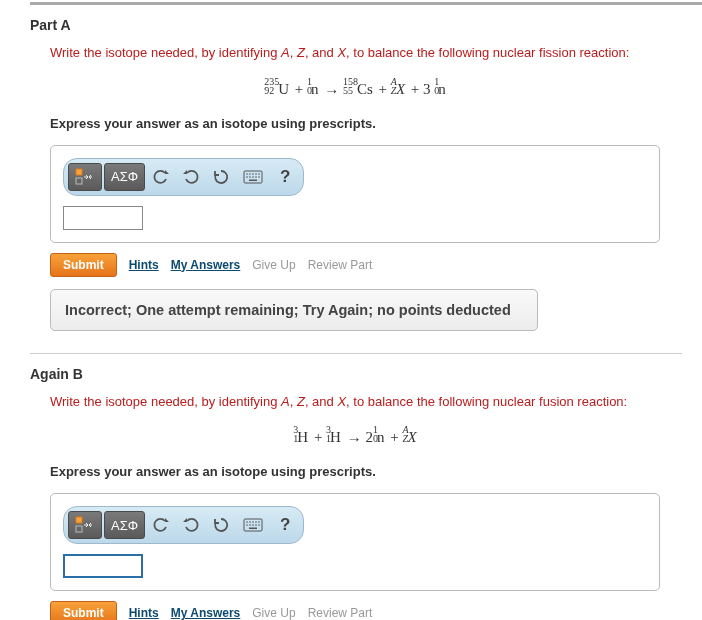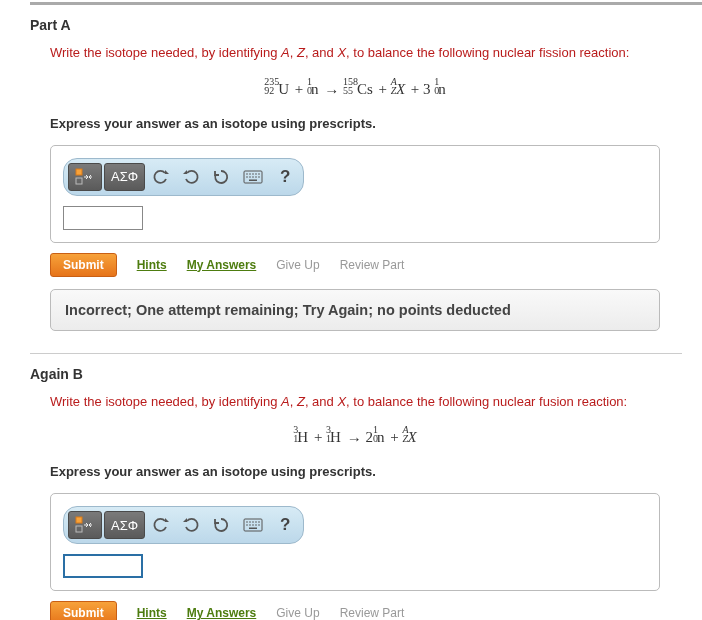--- a/index.html
+++ b/index.html
@@ -105,50 +105,50 @@
   }
   .textin.focused {
     border: 2px solid #2a6fa5;
     outline: none;
   }
   .btn-row {
     margin-left: 20px;
     margin-top: 10px;
     display: flex;
     align-items: center;
-    gap: 20px;
+    gap: 12px;
     font-size: 12px;
   }
   .submit-btn {
     background: linear-gradient(#f7a23a,#e6741a);
     border: 1px solid #c95f14;
     color: #fff;
     font-weight: bold;
     border-radius: 3px;
     padding: 4px 12px;
     font-size: 12px;
     cursor: pointer;
   }
   .link {
-    color: #4d7c0f;
+    color: #0c4a6e;
     text-decoration: underline;
     font-weight: bold;
     cursor: pointer;
     font-size: 12px;
   }
   .muted {
     color: #999;
     font-size: 12px;
   }
   .feedback {
     margin-left: 20px;
     margin-top: 12px;
     border: 1px solid #bbb;
     border-radius: 5px;
-    width: 610px;
+    width: 488px;
     padding: 12px 14px;
     box-sizing: border-box;
     background: linear-gradient(#f9f9f9,#ececec);
     font-weight: bold;
     font-size: 14.5px;
     color: #444;
   }
   hr.div {
     border: none;
     border-top: 1px solid #ccc;

